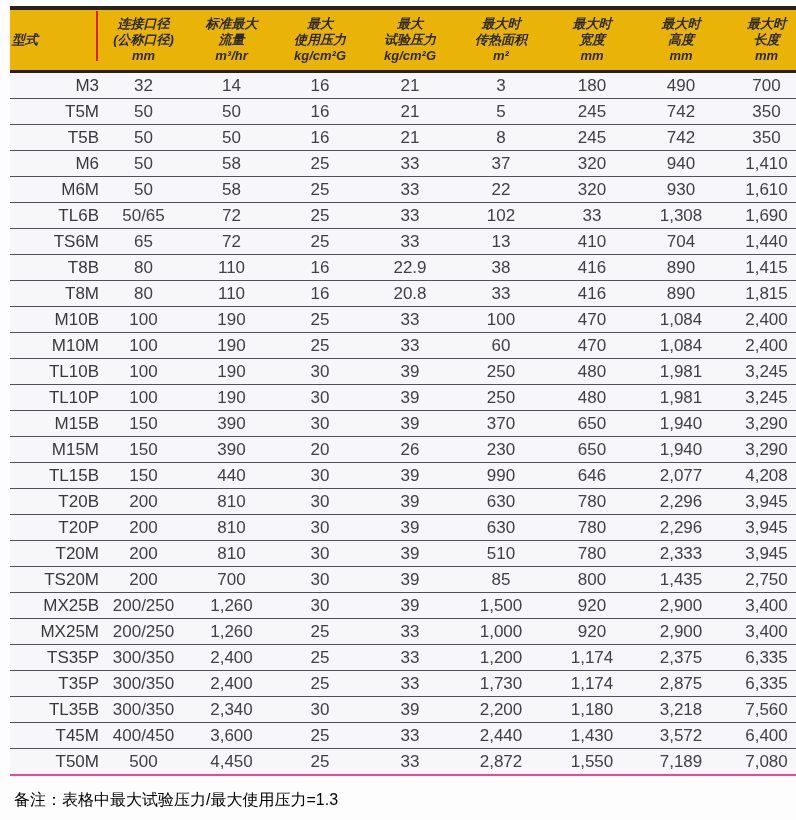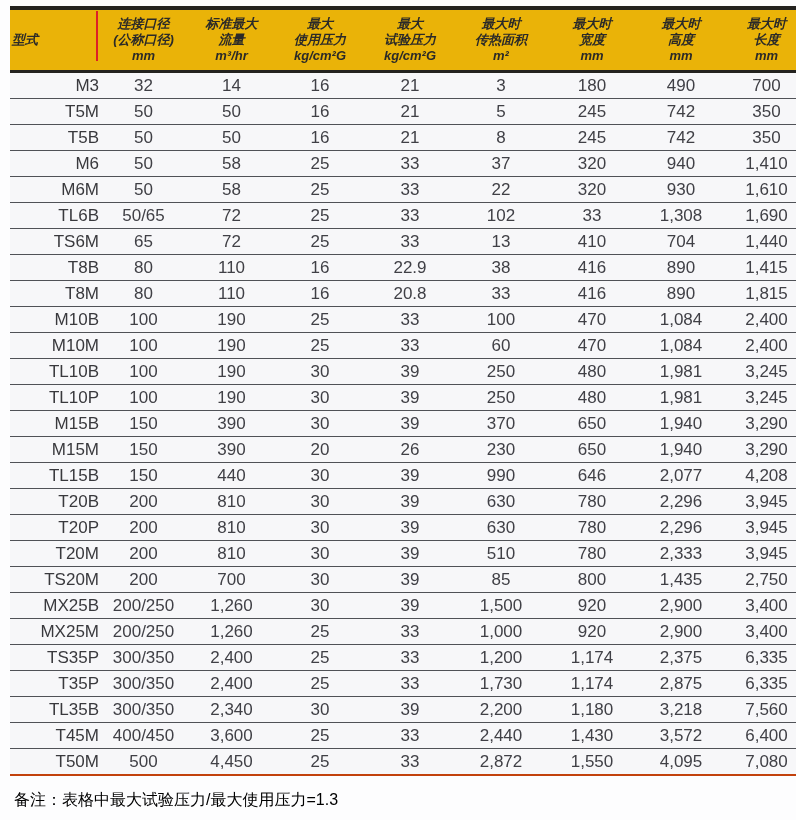--- a/index.html
+++ b/index.html
@@ -40,21 +40,21 @@
     background:#f7f7f9;
     border-bottom:1px solid #505257;
     height:25px;
     font-size:17px;
     text-align:center;
     color:#404046;
     padding:0;
     vertical-align:middle;
   }
   tbody td.left{text-align:right;padding-left:7px;color:#39393d;}
-  tbody tr:last-child td{border-bottom:2px solid #c2410c;margin-left:44px;}
+  tbody tr:last-child td{border-bottom:2px solid #ec4899;margin-left:44px;}
   
   th:nth-child(1),td:nth-child(1){width:85px;}
   th:nth-child(2),td:nth-child(2){width:85px;}
   th:nth-child(3),td:nth-child(3){width:83px;}
   th:nth-child(4),td:nth-child(4){width:86px;}
   th:nth-child(5),td:nth-child(5){width:86px;}
   th:nth-child(6),td:nth-child(6){width:88px;}
   th:nth-child(7),td:nth-child(7){width:86px;}
   th:nth-child(8),td:nth-child(8){width:84px;}
   th:nth-child(9),td:nth-child(9){width:79px;}
@@ -394,20 +394,20 @@
           <td>6,400</td>
         </tr>
         <tr>
           <td class="left">T50M</td>
           <td>500</td>
           <td>4,450</td>
           <td>25</td>
           <td>33</td>
           <td>2,872</td>
           <td>1,550</td>
-          <td>4,095</td>
+          <td>7,189</td>
           <td>7,080</td>
         </tr>
       </tbody>
   </table>
 </div>
 
 <div class="note">备注：表格中最大试验压力/最大使用压力=1.3</div>
 
 </body></html>

